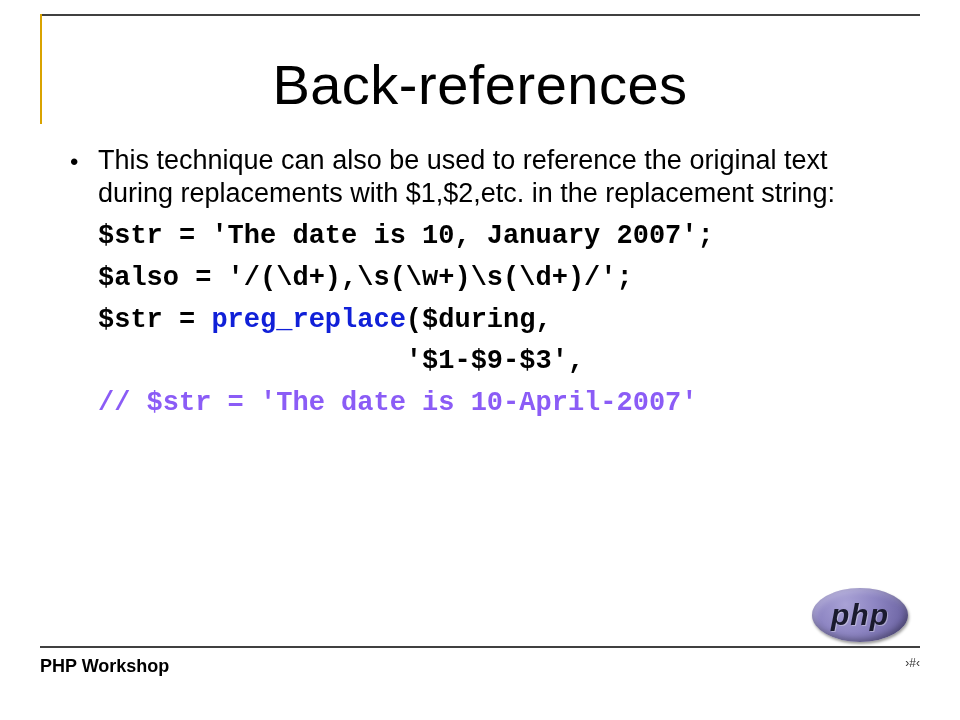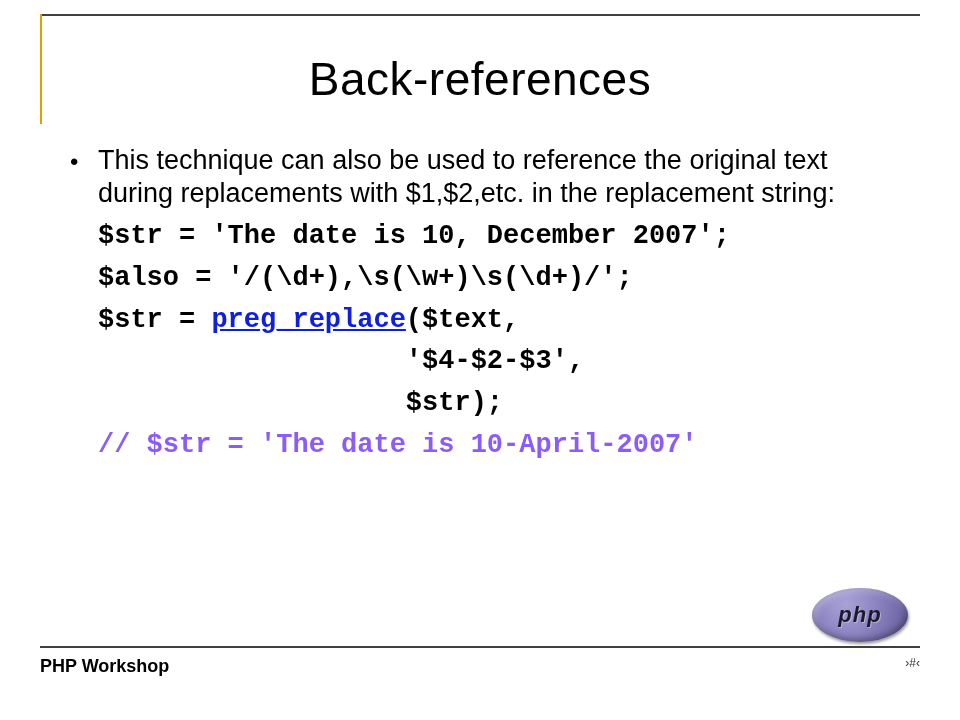--- a/index.html
+++ b/index.html
@@ -29,21 +29,21 @@
   }
   .frame-left {
     position: absolute;
     top: 0;
     left: 0;
     width: 2px;
     height: 110px;
     background: #d9a300;
   }
   .title {
-    font-size: 46px;
+    font-size: 56px;
     font-weight: 400;
     text-align: center;
     color: #000;
     margin: 38px 0 26px 0;
     letter-spacing: 0.5px;
   }
   .content {
     position: absolute;
     top: 130px;
     left: 30px;
@@ -68,21 +68,21 @@
   }
   .code-block {
     margin-left: 28px;
     margin-top: 6px;
     font-family: "Courier New", Courier, monospace;
     font-size: 27px;
     line-height: 1.55;
     font-weight: bold;
   }
   .code-line { white-space: pre; }
-  .kw { color: #1020d8; text-decoration: underline; } 
+  .kw { color: #1020d8; } 
   .comment { color: #8b5cf6; font-weight: bold;}
   .footer {
     position: absolute;
     left: 40px;
     right: 40px;
     bottom: 34px;
     height: 40px;
     margin-top: 21px;
   }
   .footer-rule {
@@ -121,21 +121,21 @@
     height: 54px;
     border-radius: 50%;
     background: radial-gradient(circle at 35% 30%, #a9a2d6 0%, #8e86c3 40%, #5f5796 100%);
     box-shadow: 1px 2px 3px rgba(0,0,0,.4), inset -2px -3px 6px rgba(0,0,0,.3), inset 3px 4px 6px rgba(255,255,255,.25);
     display: flex;
     align-items: center;
     justify-content: center;
   }
   .php-text {
     font-family: Arial, sans-serif;
-    font-size: 22px;
+    font-size: 30px;
     font-weight: 900;
     font-style: italic;
     letter-spacing: 1px;
     color: #1a1a2e;
     text-shadow: 1px 1px 0 rgba(255,255,255,.35);
   }
 </style>
 </head>
 <body>
 
@@ -145,25 +145,24 @@
 
   <div class="title">Back-references</div>
 
   <div class="content">
     <div class="bullet-row">
       <div class="bullet">•</div>
       <div class="bullet-text">This technique can also be used to reference the original text during replacements with $1,$2,etc. in the replacement string:</div>
     </div>
 
     <div class="code-block">
-      <div class="code-line">$str = 'The date is 10, December 2007';</div>
+      <div class="code-line">$str = 'The date is 10, January 2007';</div>
       <div class="code-line">$also = '/(\d+),\s(\w+)\s(\d+)/';</div>
-      <div class="code-line"><span>$str = </span><span class="kw">preg_replace</span><span>($text,</span></div>
-      <div class="code-line">                   '$4-$2-$3',</div>
-      <div class="code-line">                   $str);</div>
+      <div class="code-line"><span>$str = </span><span class="kw">preg_replace</span><span>($during,</span></div>
+      <div class="code-line">                   '$1-$9-$3',</div>
       <div class="code-line comment">// $str = 'The date is 10-April-2007'</div>
     </div>
   </div>
 </div>
 
 <div class="php-logo">
   <div class="php-ellipse">
     <span class="php-text">php</span>
   </div>
 </div>

